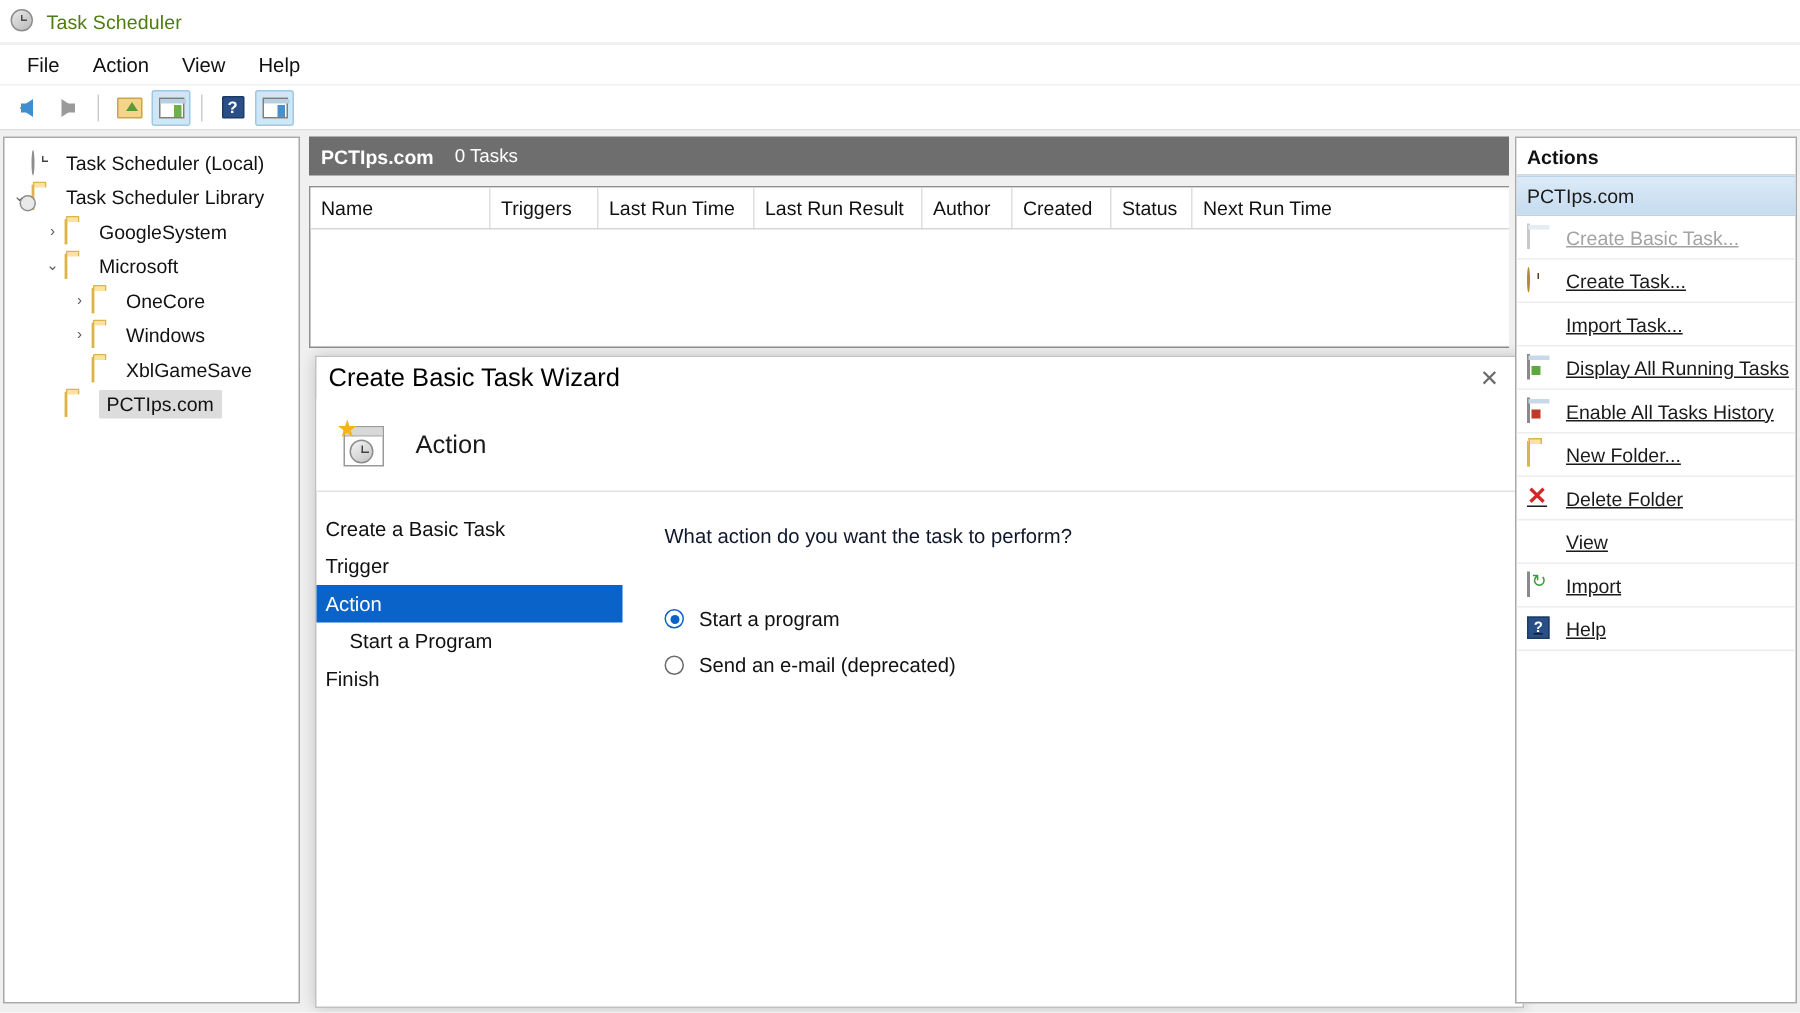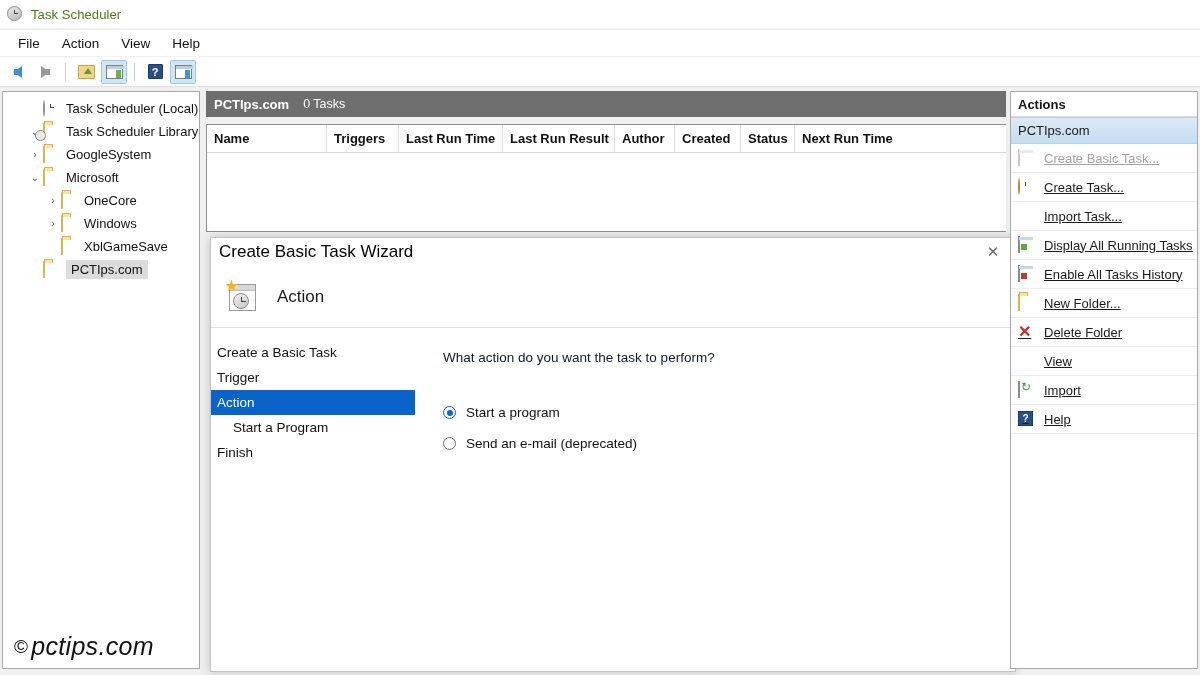--- a/index.html
+++ b/index.html
@@ -170,21 +170,21 @@
   .tclock::before {
     content:""; position:absolute; left:6px; top:3px; width:1px; height:4px; background:#444;
   }
   .tclock::after {
     content:""; position:absolute; left:6px; top:6px; width:4px; height:1px; background:#444;
   }
   .tnode .tlabel { font-size: 13px; }
   .tnode.selected .tlabel {
     background: #dcdcdc; padding: 2px 5px; border-radius: 1px;
   }
-  .ind1 { padding-left: 24px; }
+  .ind1 { padding-left: 2px; }
   .ind2 { padding-left: 24px; }
   .ind3 { padding-left: 42px; }
 
   
   .center-pane {
     position: absolute; left: 206px; top: 3px; width: 800px; height: 578px;
   }
   .pane-header {
     height: 26px; background: #6e6e6e;
     display: flex; align-items: center; gap: 14px;
@@ -206,21 +206,20 @@
     display: flex; height: 28px;
     border-bottom: 1px solid #d7d7d7;
     background: #ffffff;
   }
   .col-header .ch {
     font-size: 13px; color: #111;
     display: flex; align-items: center;
     padding-left: 7px;
     border-right: 1px solid #dedede;
     white-space: nowrap;
-    font-weight: bold;
   }
 
   
   .wizard {
     position: absolute; left: 4px; top: 146px;
     width: 806px; height: 435px;
     background: #ffffff;
     border: 1px solid #c2c2c2;
     box-shadow: 0 0 10px rgba(0,0,0,.20);
   }
@@ -609,17 +608,14 @@
       <div class="act-item">
         <span class="ai-ico">
             <span class="ai-helpbox">?</span>
           </span>
         <span class="ai-label">Help</span>
       </div>
     </div>
 
   </div>
 
-  <div class="watermark">
-    <span class="c">©</span><span>pctips.com</span>
-  </div>
 
 </div>
 
 </body></html>

